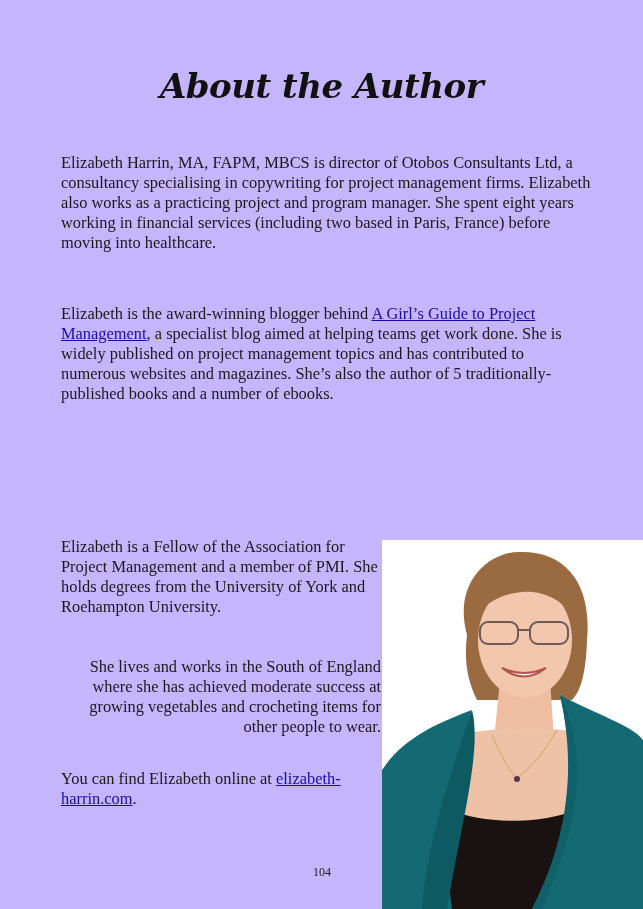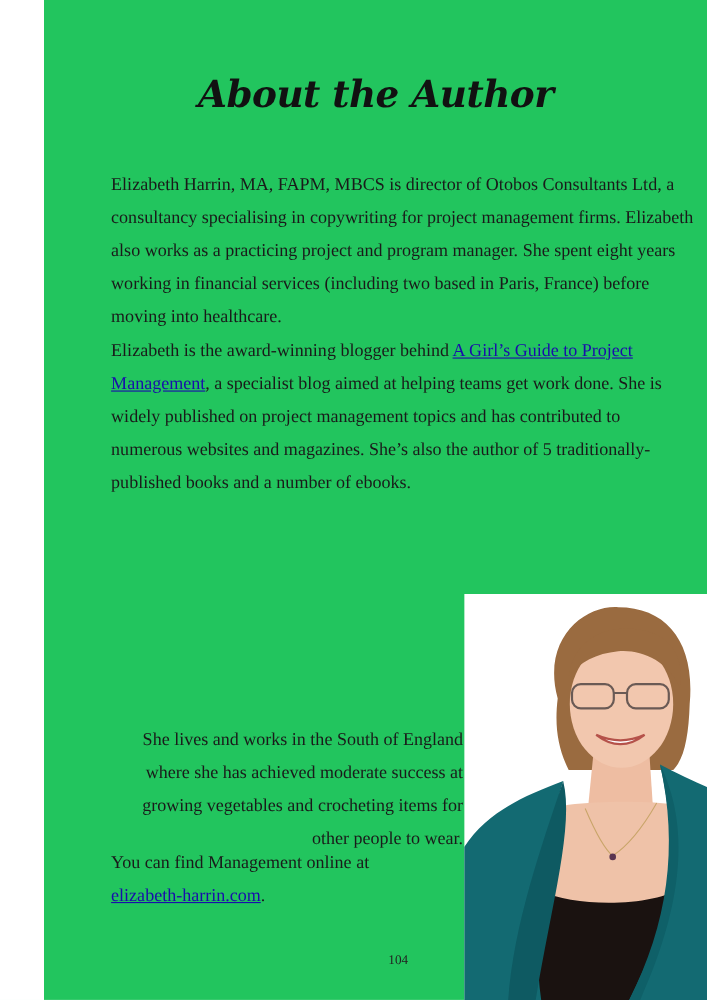--- a/index.html
+++ b/index.html
@@ -1,24 +1,24 @@
 <!DOCTYPE html>
 <html><head>
 <meta charset="utf-8">
 <style>
   html, body { margin: 0; padding: 0; background: #ffffff; }
   body { width: 643px; height: 909px; position: relative; overflow: hidden; }
-  .page { position: absolute; inset: 0; background: #22c55e; margin-left: 40px; }
+  .page { position: absolute; inset: 0; background: #c4b5fd; }
   .title {
     position: absolute; left: 0; right: 0; top: 66px; text-align: center;
     font-family: "DejaVu Serif", serif; font-style: italic; font-weight: bold;
     font-size: 34px; color: #111; letter-spacing: -0.5px;
   }
   .body-text {
-    font-family: "Liberation Serif", serif; font-size: 16.4px; line-height: 30px;
+    font-family: "Liberation Serif", serif; font-size: 16.4px; line-height: 20px;
     color: #1a1a1a; position: absolute; left: 61px; margin: 0;
   }
   .p1 { top: 153px; width: 530px; }
   .p2 { top: 304px; width: 530px; font-family: Liberation Serif, serif; }
   .p3 { top: 441px; width: 530px; }
   .p4 { top: 537px; width: 320px; }
   .p5 { top: 657px; width: 320px; text-align: right; }
   .p6 { top: 769px; width: 300px; }
   a.link { color: #1a0dab; text-decoration: underline; }
   .pagenum {
@@ -31,24 +31,25 @@
 <body>
 
 <div class="page">
   <div class="title">About the Author</div>
 
   <p class="body-text p1">Elizabeth Harrin, MA, FAPM, MBCS is director of Otobos Consultants Ltd, a consultancy specialising in copywriting for project management firms. Elizabeth also works as a practicing project and program manager. She spent eight years working in financial services (including two based in Paris, France) before moving into healthcare.</p>
 
   <p class="body-text p2"><span>Elizabeth is the award-winning blogger behind </span><a class="link" href="#">A Girl’s Guide to Project Management</a><span>, a specialist blog aimed at helping teams get work done. She is widely published on project management topics and has contributed to numerous websites and magazines. She’s also the author of 5 traditionally-published books and a number of ebooks.</span></p>
 
 
+  <p class="body-text p4">Elizabeth is a Fellow of the Association for Project Management and a member of PMI. She holds degrees from the University of York and Roehampton University.</p>
 
   <p class="body-text p5">She lives and works in the South of England where she has achieved moderate success at growing vegetables and crocheting items for other people to wear.</p>
 
-  <p class="body-text p6"><span>You can find Management online at </span><a class="link" href="#">elizabeth-harrin.com</a><span>.</span></p>
+  <p class="body-text p6"><span>You can find Elizabeth online at </span><a class="link" href="#">elizabeth-harrin.com</a><span>.</span></p>
 
   <svg class="photo" viewBox="0 0 261 369" preserveAspectRatio="none">
     <rect x="0" y="0" width="261" height="369" fill="#ffffff"></rect>
 
     <path d="M85 95 C70 40 110 10 140 12 C185 12 210 45 205 100 C204 130 200 150 190 160 L95 160 C85 140 82 120 85 95 Z" fill="#9a6b40"></path>
 
     <path d="M118 140 L168 140 L172 200 L112 200 Z" fill="#eebda2"></path>
 
     <ellipse cx="143" cy="100" rx="47" ry="58" fill="#f2c7ae"></ellipse>
 

